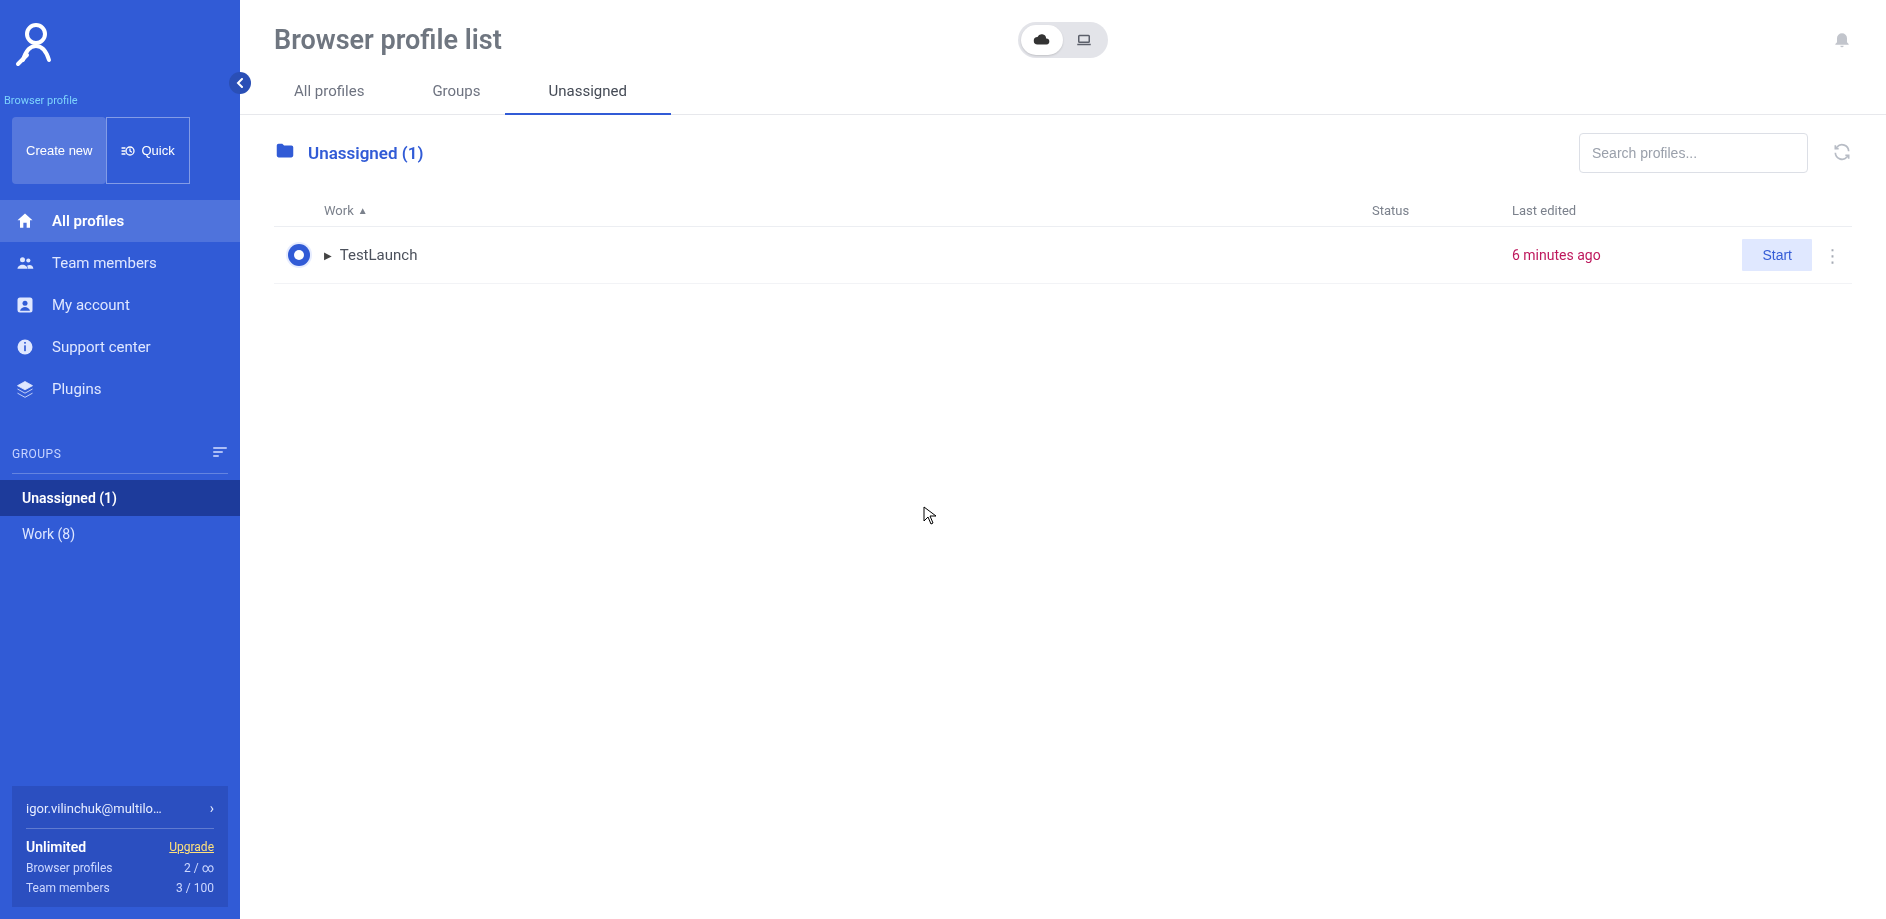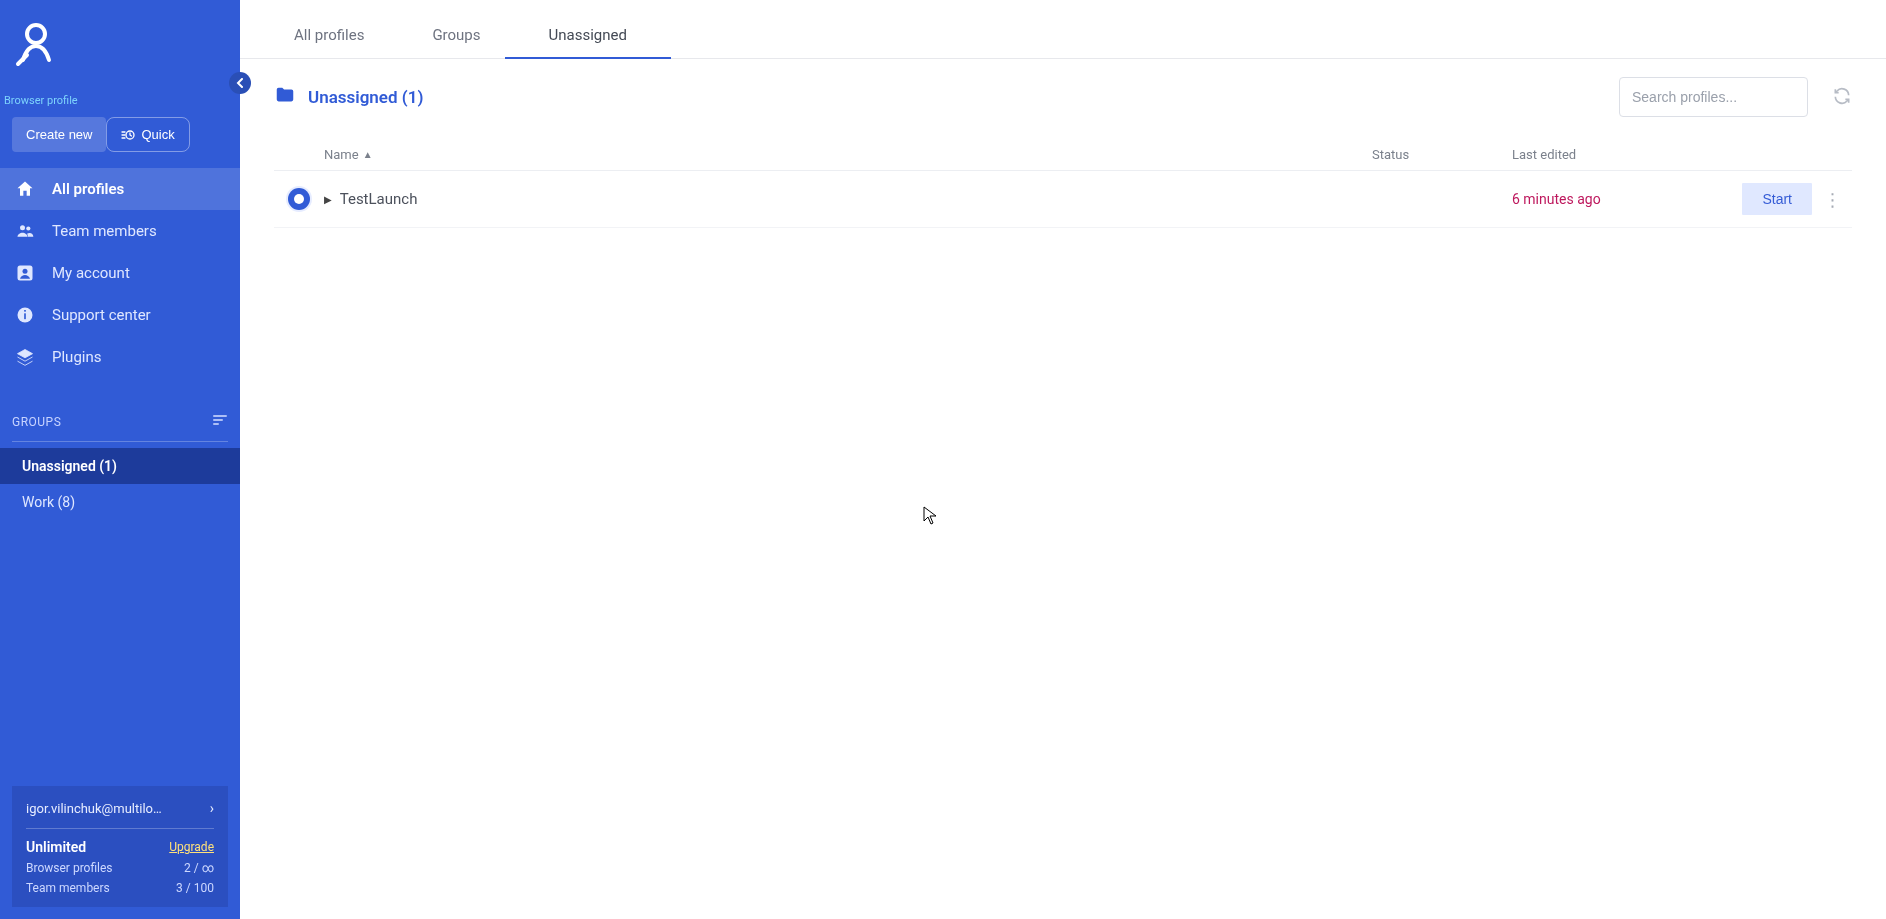--- a/index.html
+++ b/index.html
@@ -8,21 +8,21 @@
 
 
 .sidebar { width: 240px; min-width: 240px; background: #315bd6; color: #e6ecff; display: flex; flex-direction: column; position: relative; }
 .sidebar .logo-wrap { height: 88px; display: flex; align-items: center; padding-left: 12px; }
 .sidebar .logo-wrap svg { width: 48px; height: 48px; color: #fff; }
 .collapse-btn { position: absolute; top: 72px; right: -11px; width: 22px; height: 22px; border-radius: 50%; background: #2a4fb6; color: #fff; display: flex; align-items: center; justify-content: center; cursor: pointer; font-size: 12px; }
 
 .section-label { font-size: 11px; color: #7dd3fc; padding: 6px 12px 10px 4px; }
 .btn-row { display: flex; gap: 0; padding: 0 12px 16px 12px; }
 .btn-create { flex: 0 0 auto; background: rgba(255,255,255,0.18); color: #fff; border: none; border-radius: 4px; padding: 10px 14px; font-size: 13px; cursor: pointer; }
-.btn-quick { flex: 0 0 auto; background: transparent; color: #fff; border: 1px solid rgba(255,255,255,0.4); border-radius: 8px; padding: 9px 14px; font-size: 13px; cursor: pointer; display: flex; align-items: center; gap: 6px; }
+.btn-quick { flex: 0 0 auto; background: transparent; color: #fff; border: 1px solid rgba(255,255,255,0.4); border-radius: 0; padding: 25px 14px; font-size: 13px; cursor: pointer; display: flex; align-items: center; gap: 6px; }
 
 .nav { display: flex; flex-direction: column; }
 .nav-item { display: flex; align-items: center; gap: 16px; padding: 10px 14px; color: #dfe7ff; cursor: pointer; font-size: 15px; }
 .nav-item.active { background: rgba(255,255,255,0.15); color: #fff; font-weight: 600; }
 .nav-item .icon { width: 22px; height: 22px; display: flex; align-items: center; justify-content: center; color: inherit; }
 .nav-item.active .icon { color: #fff; }
 
 .groups-header { display: flex; justify-content: space-between; align-items: center; padding: 20px 12px 10px 12px; margin-top: 14px; color: #c8d4ff; font-size: 12px; letter-spacing: .5px; }
 .groups-header .sort { opacity: .8; cursor: pointer; }
 .groups-rule { border: none; border-top: 1px solid rgba(255,255,255,0.25); margin: 0 12px 6px 12px; }
@@ -52,21 +52,21 @@
 .tabs { display: flex; gap: 60px; padding: 18px 34px 0 50px; border-bottom: 1px solid #e7e8ec; }
 .tab { padding: 8px 4px 14px 4px; color: #6e7380; cursor: pointer; font-size: 15px; position: relative; }
 .tab.active { color: #444a55; }
 .tab.active::after { content: ""; position: absolute; left: -40px; right: -40px; bottom: -1px; height: 2px; background: #315bd6; }
 
 .content { padding: 18px 34px; flex: 1; overflow: auto; }
 .folder-row { display: flex; align-items: center; justify-content: space-between; }
 .folder-left { display: flex; align-items: center; gap: 12px; font-size: 17px; font-weight: 600; color: #315bd6; }
 .folder-left .folder-icon { color: #315bd6; }
 .folder-right { display: flex; align-items: center; gap: 24px; }
-.search-input { width: 189px; height: 40px; border: 1px solid #dcdfe6; border-radius: 4px; padding: 0 12px; font-size: 14px; color: #555; }
+.search-input { width: 229px; height: 40px; border: 1px solid #dcdfe6; border-radius: 4px; padding: 0 12px; font-size: 14px; color: #555; }
 .search-input::placeholder { color: #9aa0ab; }
 .refresh-icon { color: #b7bcc5; cursor: pointer; }
 
 .table { margin-top: 22px; }
 .thead { display: grid; grid-template-columns: 50px 1fr 140px 180px 120px 40px; align-items: center; padding: 8px 0; border-bottom: 1px solid #eceef2; color: #7b818c; font-size: 13px; }
 .th-name { display: flex; align-items: center; gap: 4px; }
 .th-name .sort-arrow { font-size: 10px; }
 
 .trow { display: grid; grid-template-columns: 50px 1fr 140px 180px 120px 40px; align-items: center; padding: 12px 0; border-bottom: 1px solid #f2f3f6; }
 .row-icon { display: flex; justify-content: center; }
@@ -195,20 +195,41 @@
         <span>2 / ∞</span>
       </div>
       <div class="stat-row">
         <span>Team members</span>
         <span>3 / 100</span>
       </div>
     </div>
   </aside>
 
   <main class="main">
+    <div class="topbar">
+      <h1 class="page-title">Browser profile list</h1>
+      <div class="toggle-pill">
+        <div class="toggle-half active">
+          <svg width="18" height="18" viewBox="0 0 24 24" fill="currentColor">
+              <path d="M6 18a5 5 0 010-10 6 6 0 0111.5 2A4 4 0 0118 18H6z"></path>
+            </svg>
+        </div>
+        <div class="toggle-half">
+          <svg width="18" height="18" viewBox="0 0 24 24" fill="none" stroke="currentColor" stroke-width="2">
+              <rect x="5" y="6" width="14" height="9" rx="1"></rect>
+              <path d="M3 18h18"></path>
+            </svg>
+        </div>
+      </div>
+      <span class="bell">
+        <svg width="20" height="20" viewBox="0 0 24 24" fill="currentColor">
+            <path d="M12 22a2 2 0 002-2h-4a2 2 0 002 2zm6-6V11a6 6 0 10-12 0v5l-2 2v1h16v-1l-2-2z"></path>
+          </svg>
+      </span>
+    </div>
 
     <div class="tabs">
       <div class="tab">All profiles</div>
       <div class="tab">Groups</div>
       <div class="tab active">Unassigned</div>
     </div>
 
     <div class="content">
       <div class="folder-row">
         <div class="folder-left">
@@ -228,21 +249,21 @@
                 <path d="M4 4v4h4M20 20v-4h-4"></path>
               </svg>
           </span>
         </div>
       </div>
 
       <div class="table">
         <div class="thead">
           <div></div>
           <div class="th-name">
-            <span>Name</span>
+            <span>Work</span>
             <span class="sort-arrow">▲</span>
           </div>
           <div>Status</div>
           <div>Last edited</div>
           <div></div>
           <div></div>
         </div>
 
         <div class="trow">
           <div class="row-icon">

